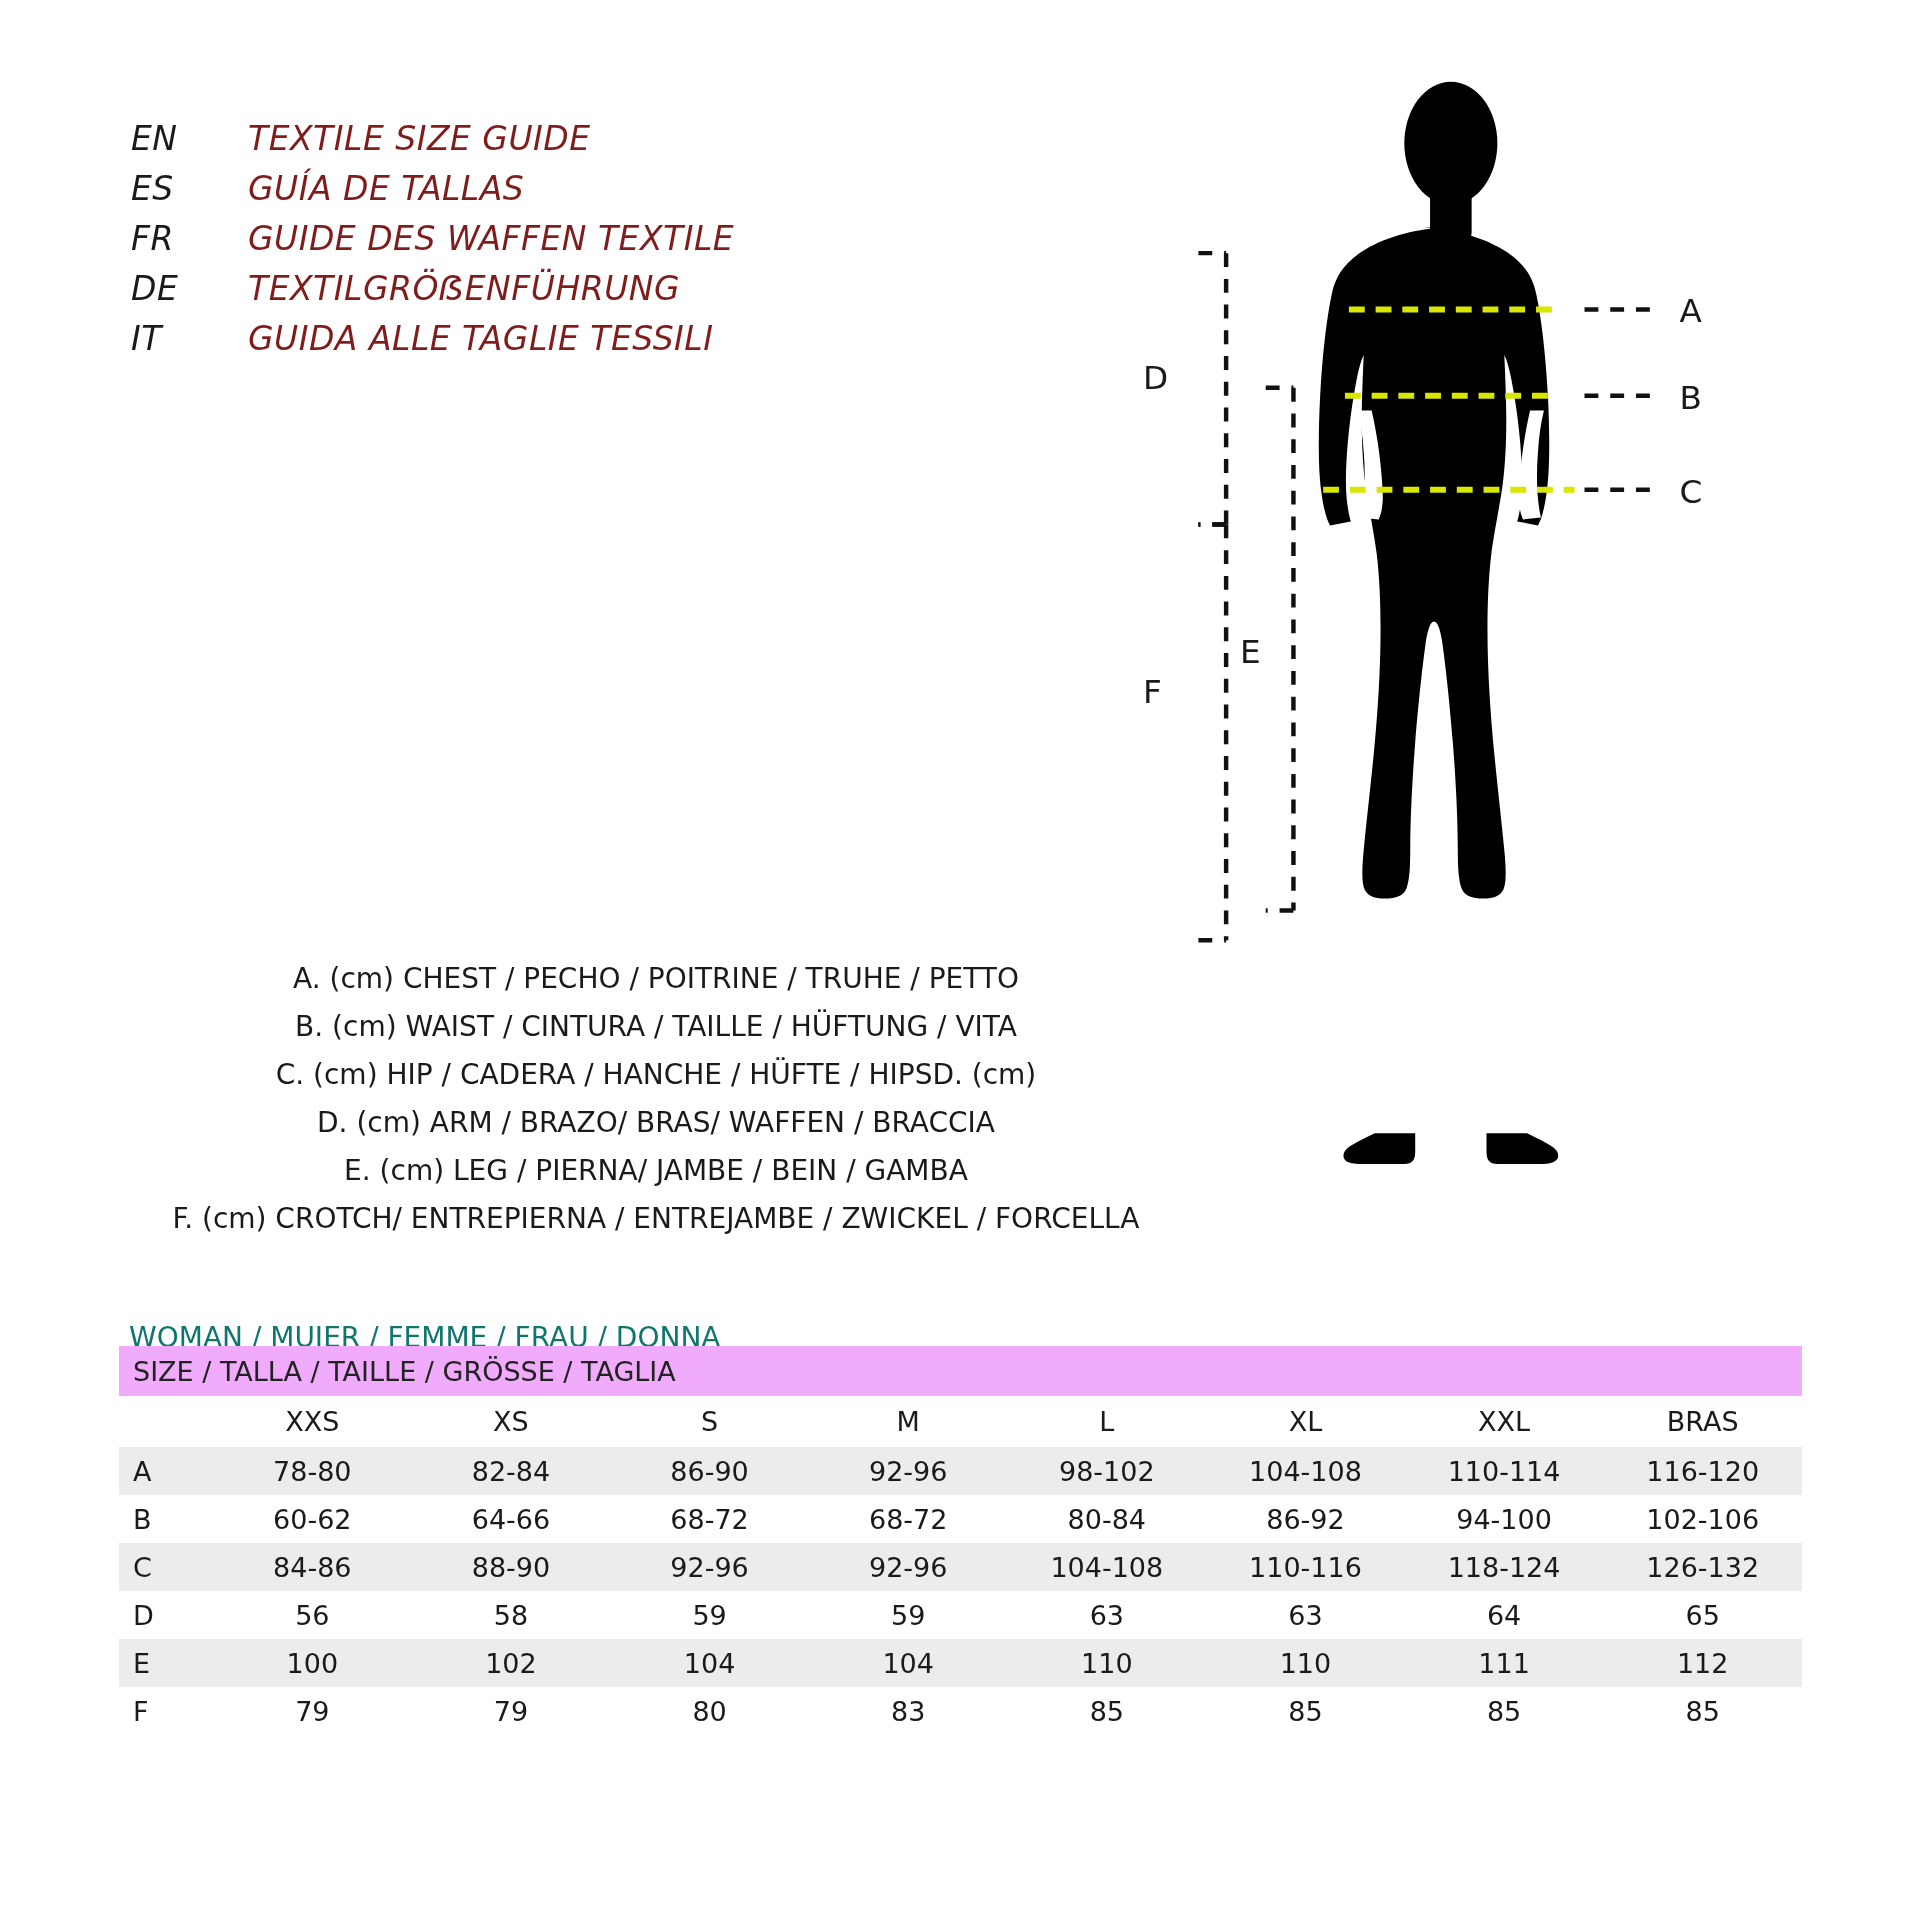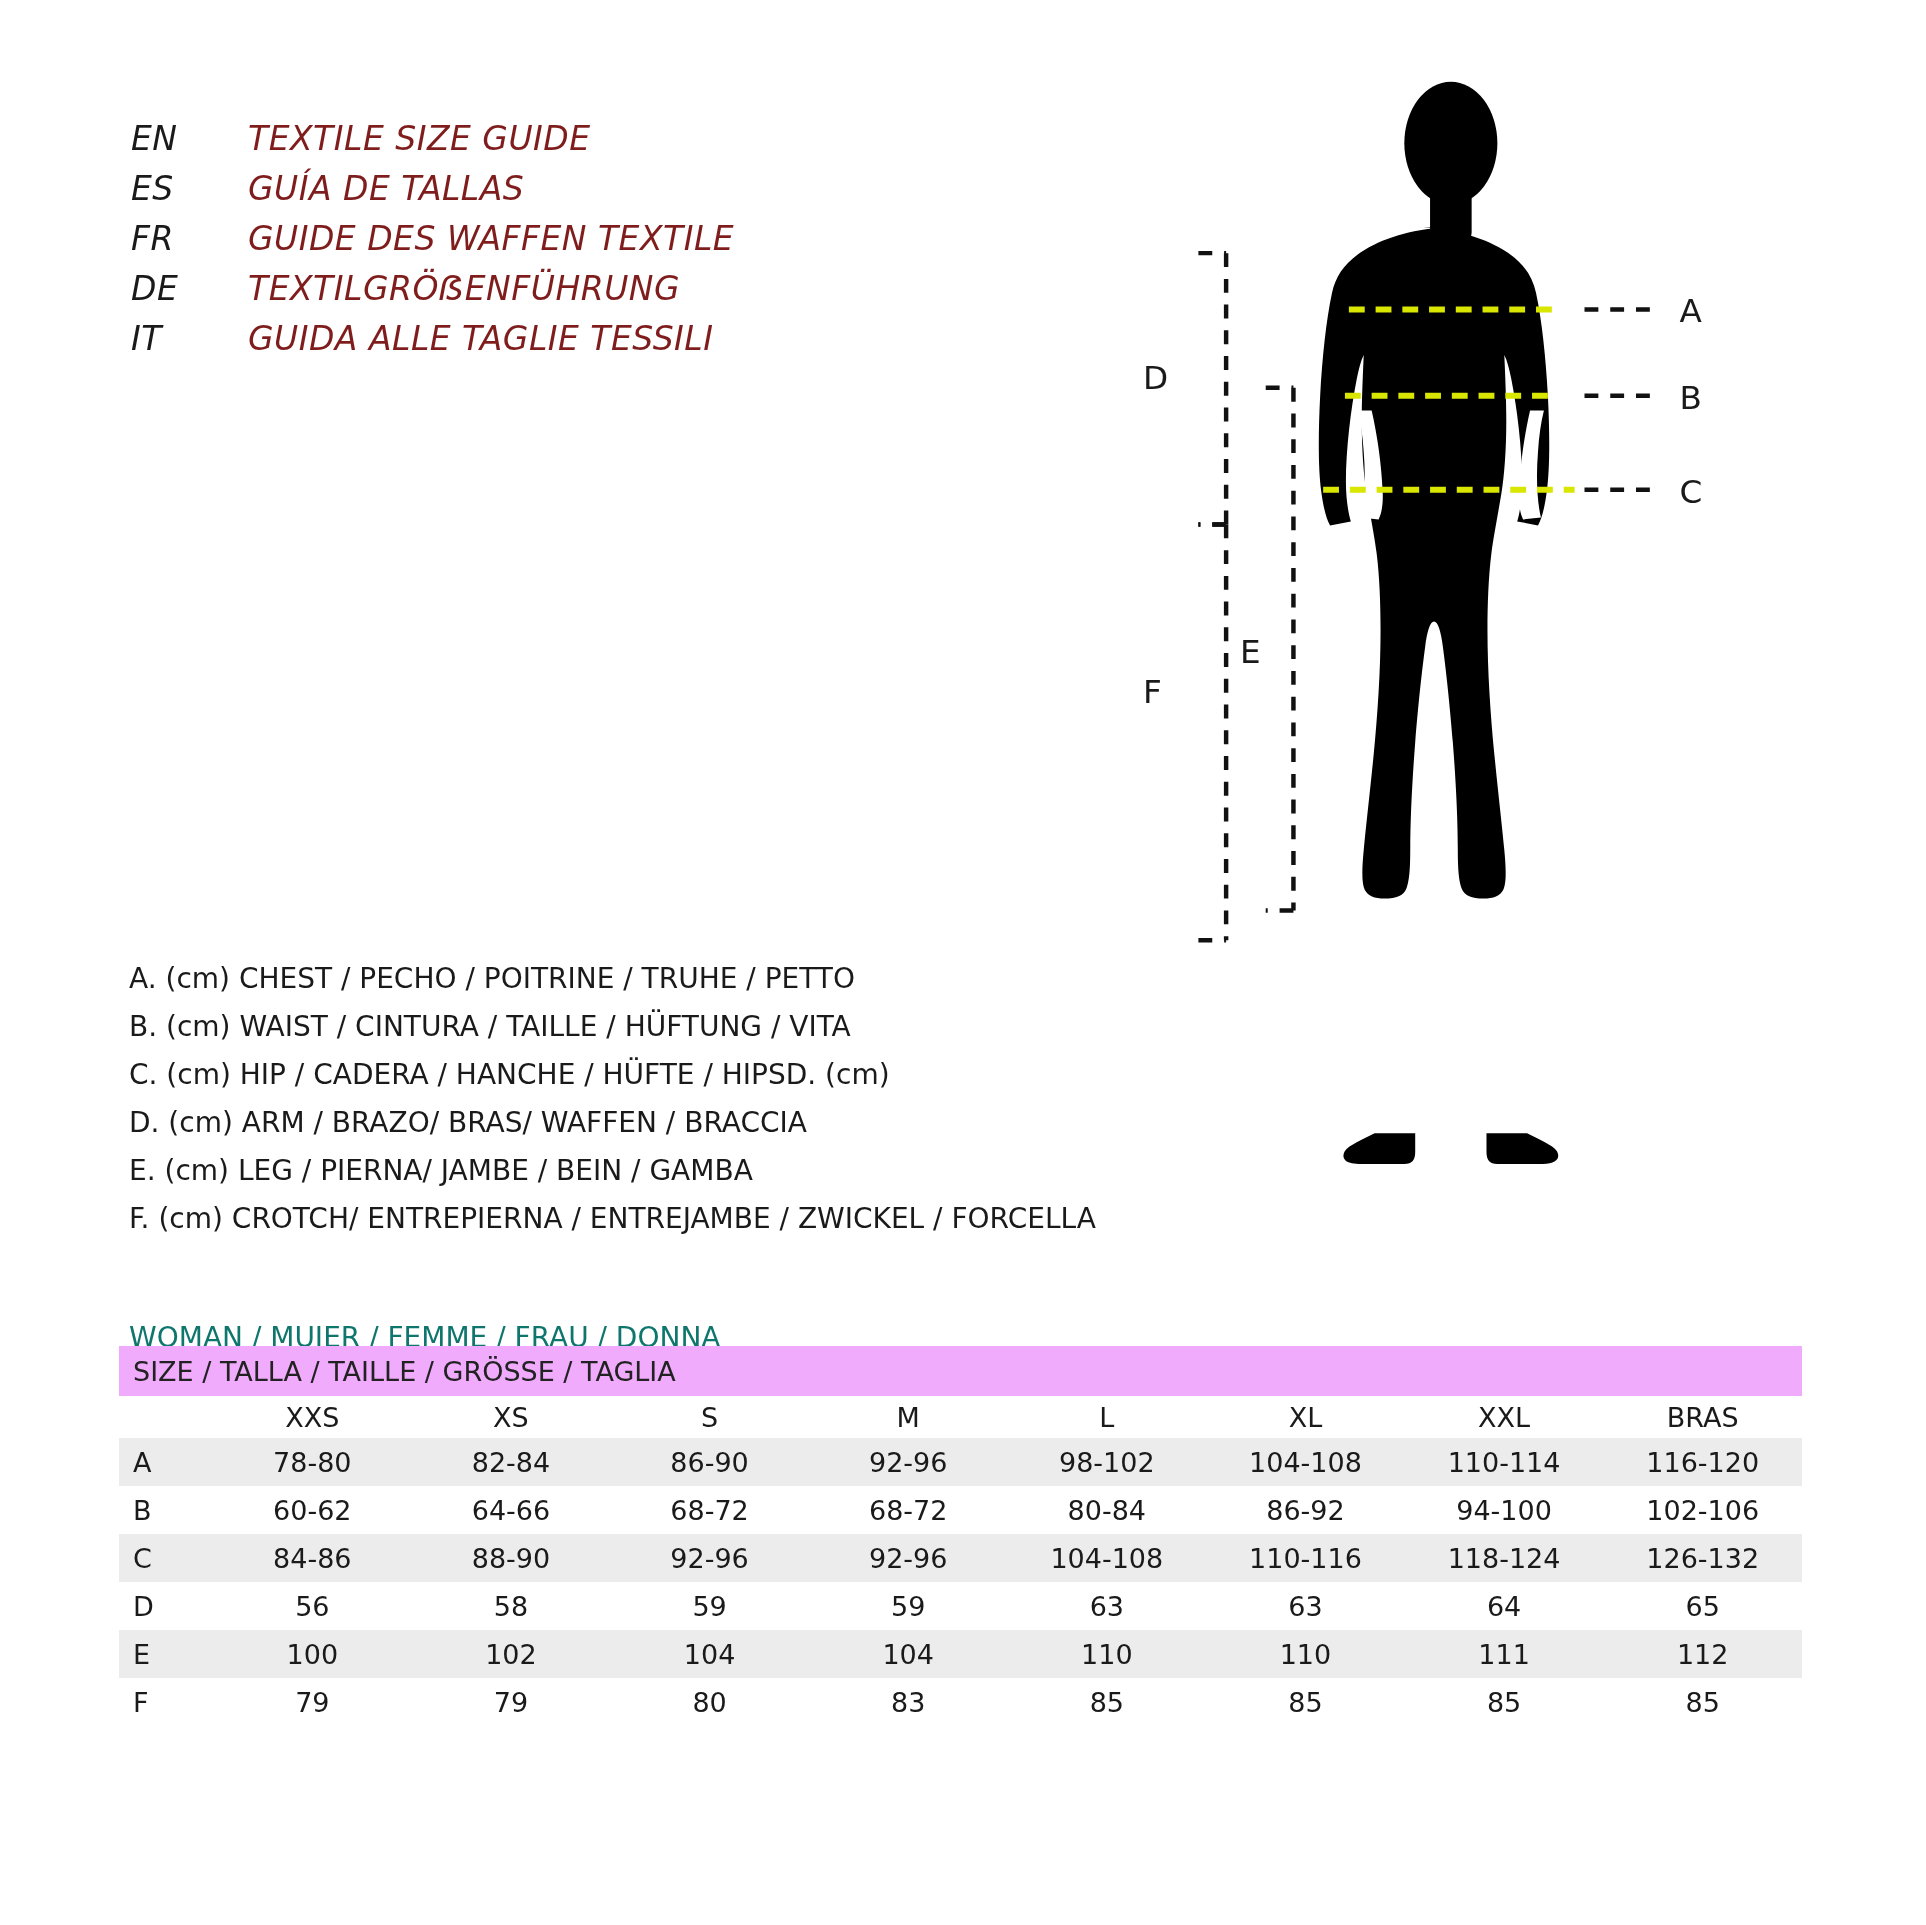--- a/index.html
+++ b/index.html
@@ -38,23 +38,24 @@
   .title-text {
     font-size: 33px;
     letter-spacing: 0.5px;
     color: #7f1d1d;
     white-space: nowrap;
   }
 
   
   #legend-block {
     position: absolute;
-    left: 129px;
+    left: 136px;
     top: 955px;
     width: 1040px;
+    text-align: center;
   }
   .legend-row {
     font-size: 28px;
     line-height: 48px;
     color: #1a1a1a;
     white-space: nowrap;
   }
 
   
   #group-caption {
@@ -98,21 +99,21 @@
   #size-table .hdr-bar td {
     background: #f0abfc;
     text-align: left;
     padding-left: 14px;
     height: 50px;
     font-size: 27px;
     color: #222;
   }
   #size-table .sizes-row td {
     background: #ffffff;
-    height: 42px;
+    height: 51px;
     margin-top: 22px;
   }
   #size-table tr.shade td {
     background: #ececec;
   }
   #size-table tr.plain td {
     background: #ffffff;
   }
   #size-table td.rowlabel {
     text-align: left;

